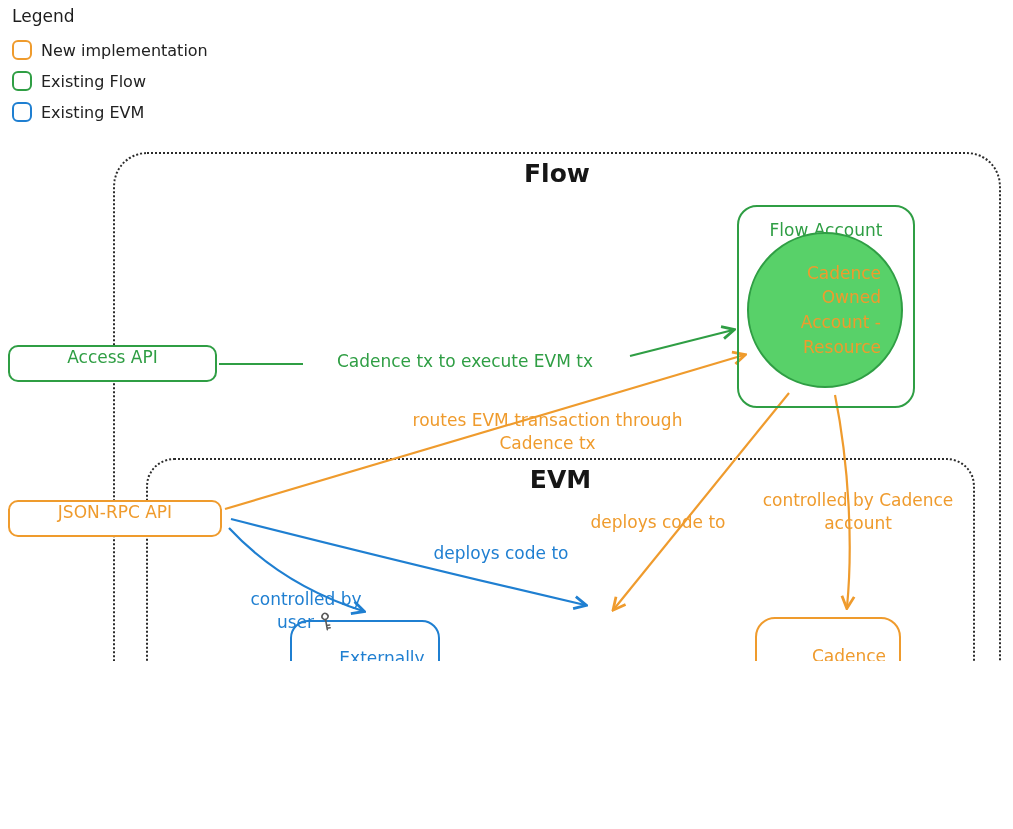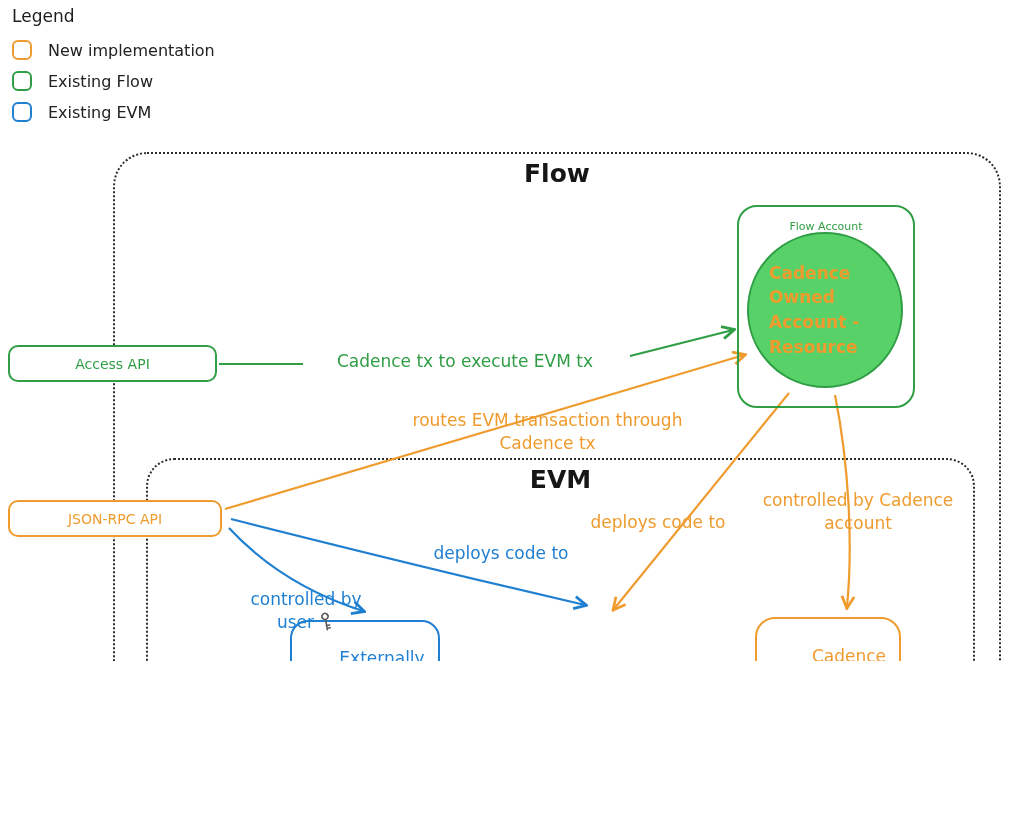--- a/index.html
+++ b/index.html
@@ -10,45 +10,45 @@
     --blue:#1f7fd1;
     --ink:#2b2b2b;
   }
   body{ font-family:"DejaVu Sans", sans-serif; background:#fff; }
   .canvas{ position:relative; width:1013px; height:661px; background:#fff; overflow:hidden; }
   .abs{ position:absolute; }
 
   
   .legend{ left:12px; top:6px; z-index:3; }
   .legend-title{ font-size:17px; color:#1d1d1d; margin-bottom:14px; }
-  .legend-item{ display:flex; align-items:center; gap:16px; margin-bottom:11px; }
+  .legend-item{ display:flex; align-items:center; gap:9px; margin-bottom:11px; }
   .swatch{ width:20px; height:20px; border-radius:6px; border:2.5px solid; background:transparent; flex:0 0 auto; }
   .legend-item span.lbl{ font-size:16px; color:#222; }
 
   
   .dotted-box{ border:2px dotted var(--ink); z-index:0; }
   .container-title{ position:absolute; top:5px; left:0; width:100%; text-align:center;
     font-size:25px; font-weight:bold; color:#161616; }
 
   
   .node-box{ display:flex; align-items:center; justify-content:flex-end; text-align:center;
     font-size:17px; line-height:1.5; background:#fff; z-index:2;padding-left:28px; }
   .blue-box{ border:2px solid var(--blue); color:var(--blue); border-radius:18px; }
   .orange-box{ border:2px solid var(--orange); color:var(--orange); border-radius:20px; }
   .green-box{ border:2px solid var(--green); color:var(--green); border-radius:10px; }
 
   .flow-account{ border:2px solid var(--green); border-radius:20px; z-index:2; background:transparent; }
-  .fa-title{ text-align:center; margin-top:13px; color:var(--green); font-size:11px; }
+  .fa-title{ text-align:center; margin-top:13px; color:var(--green); font-size:17px; }
 
   .circle{ width:156px; height:156px; border-radius:50%; background:var(--green-fill);
     border:2px solid var(--green); display:flex; align-items:center; justify-content:center;
-    text-align:left; z-index:2;font-weight:bold; }
+    text-align:right; z-index:2; }
   .circle-label{ color:var(--orange); font-size:17px; line-height:1.45; width:112px; }
 
-  .pill{ display:flex; align-items:center; justify-content:center; font-size:14px;
+  .pill{ display:flex; justify-content:center; font-size:17px;
     background:#fff; z-index:2; }
 
   
   .edge-label{ z-index:2; text-align:center; font-size:17px; line-height:1.35; }
   .edge-label.green{ color:var(--green); }
   .edge-label.orange{ color:var(--orange); }
   .edge-label.blue{ color:var(--blue); }
 
   .key-icon{ display:inline-block; width:18px; height:18px; vertical-align:-3px;
     transform:rotate(35deg); margin-left:3px; }

